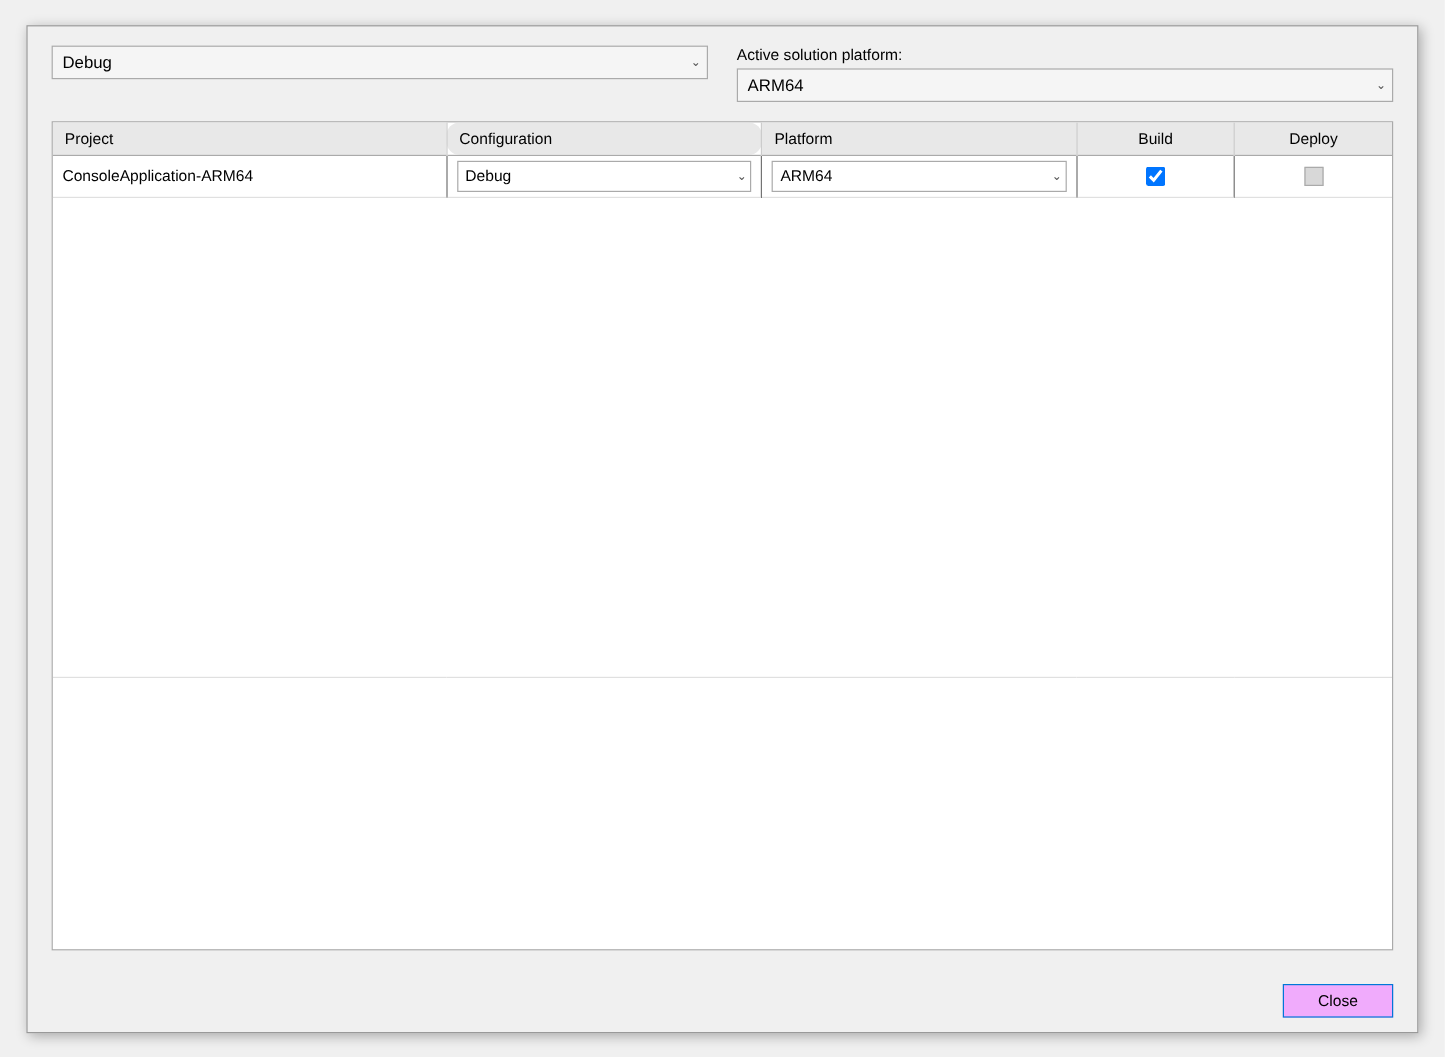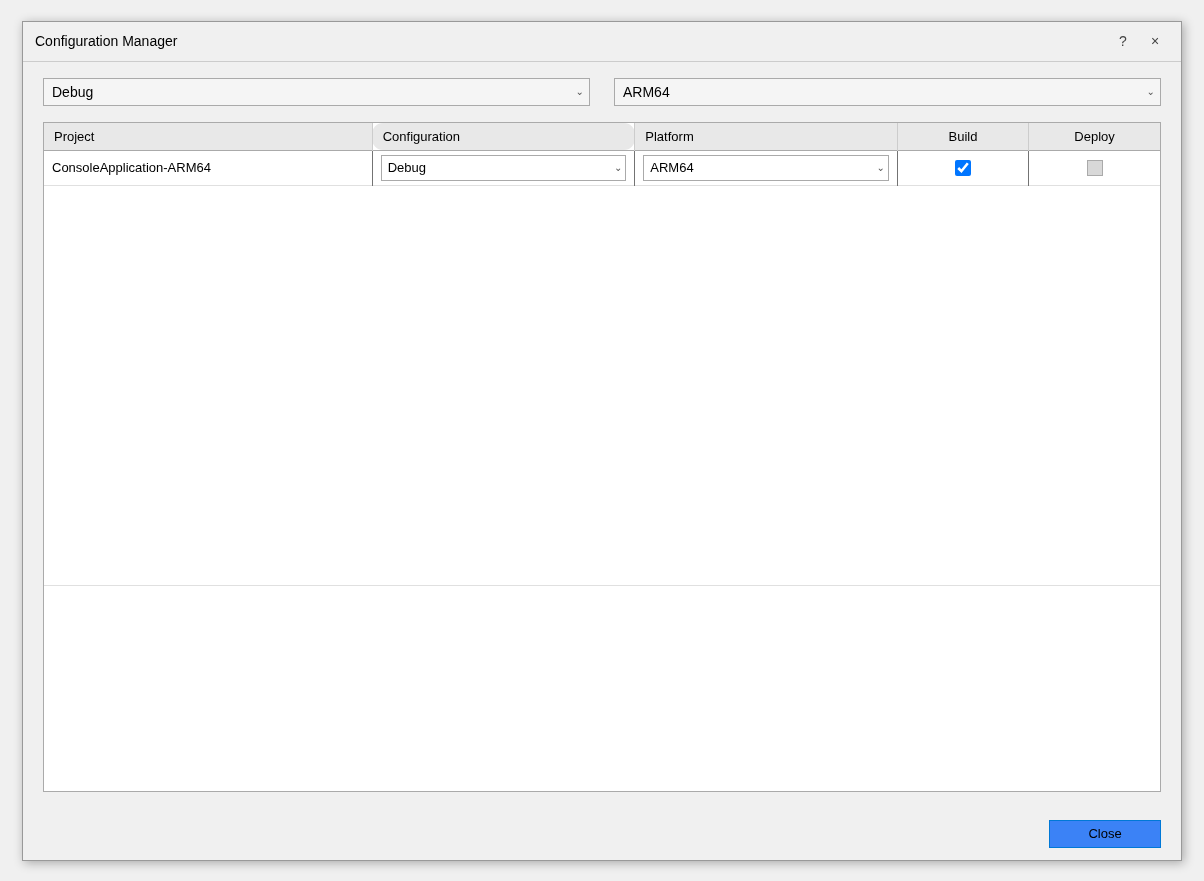--- a/index.html
+++ b/index.html
@@ -249,62 +249,54 @@
 
     .dialog-footer {
       padding: 12px 20px;
       display: flex;
       justify-content: flex-end;
       align-items: center;
       border-top: none;
     }
 
     .close-button {
-      width: 112px;
+      width: 92px;
       height: 28px;
       border: 1px solid #0078d7;
-      background: #3b82f6;
+      background: #f0abfc;
       cursor: pointer;
       font-size: 13px;
       color: #000;
       display: flex;
       align-items: center;
       justify-content: center;
     }
   </style>
 </head>
 <body>
 
 <div class="dialog">
 
-  <div class="title-bar">
-    <div class="title-bar-left">
-      <span class="title-text">Configuration Manager</span>
-    </div>
-    <div class="title-bar-buttons">
-      <button class="title-btn">?</button>
-      <button class="title-btn close-btn">×</button>
-    </div>
-  </div>
 
   <div class="dialog-content">
 
     <div class="form-row">
 
       <div class="form-group">
         <div class="select-wrapper">
           <select>
             <option>Debug</option>
             <option>Release</option>
           </select>
           <span class="select-arrow">⌄</span>
         </div>
       </div>
 
       <div class="form-group">
+        <label class="form-label">Active solution platform:</label>
         <div class="select-wrapper">
           <select>
             <option>ARM64</option>
             <option>x64</option>
             <option>x86</option>
           </select>
           <span class="select-arrow">⌄</span>
         </div>
       </div>
     </div>

